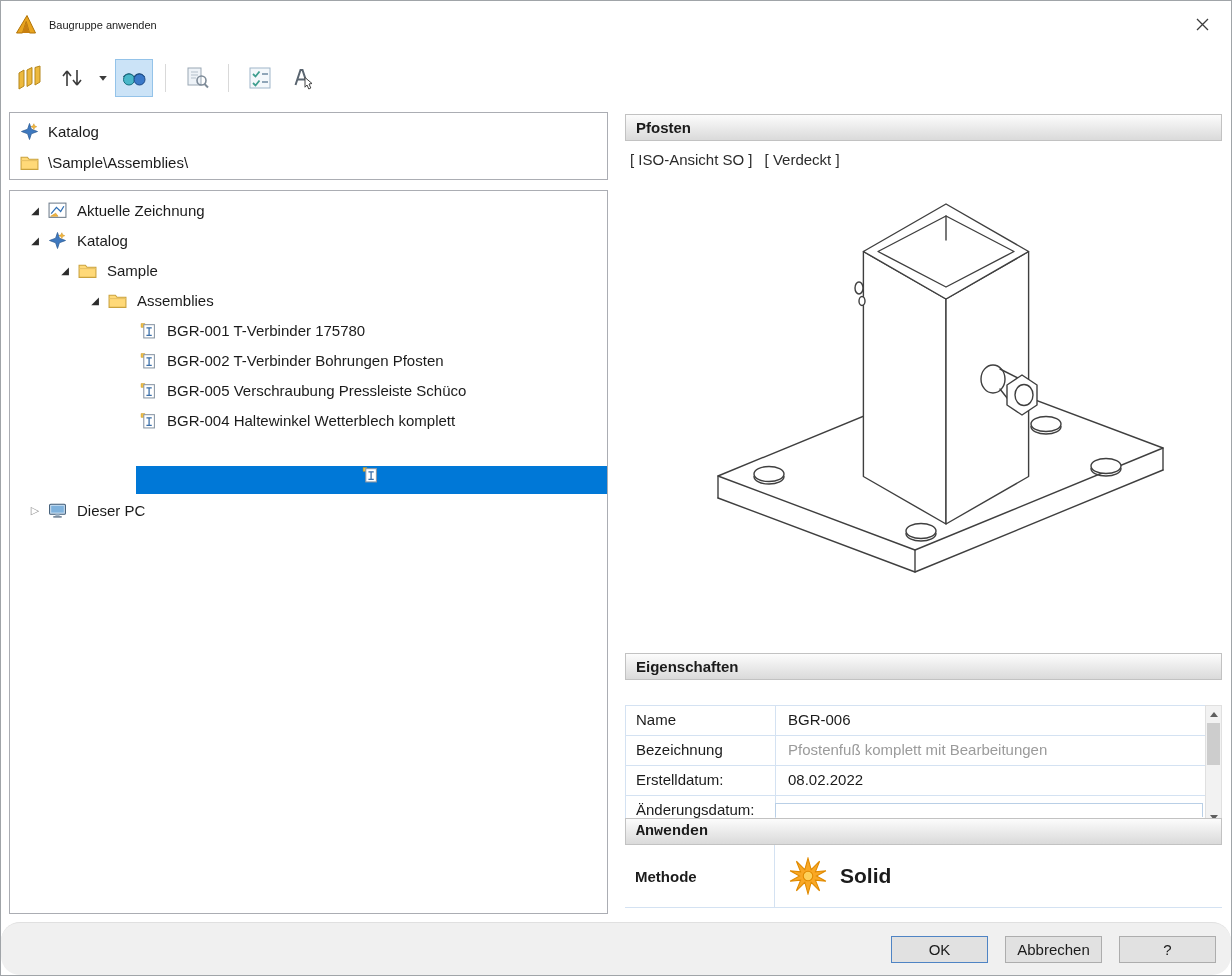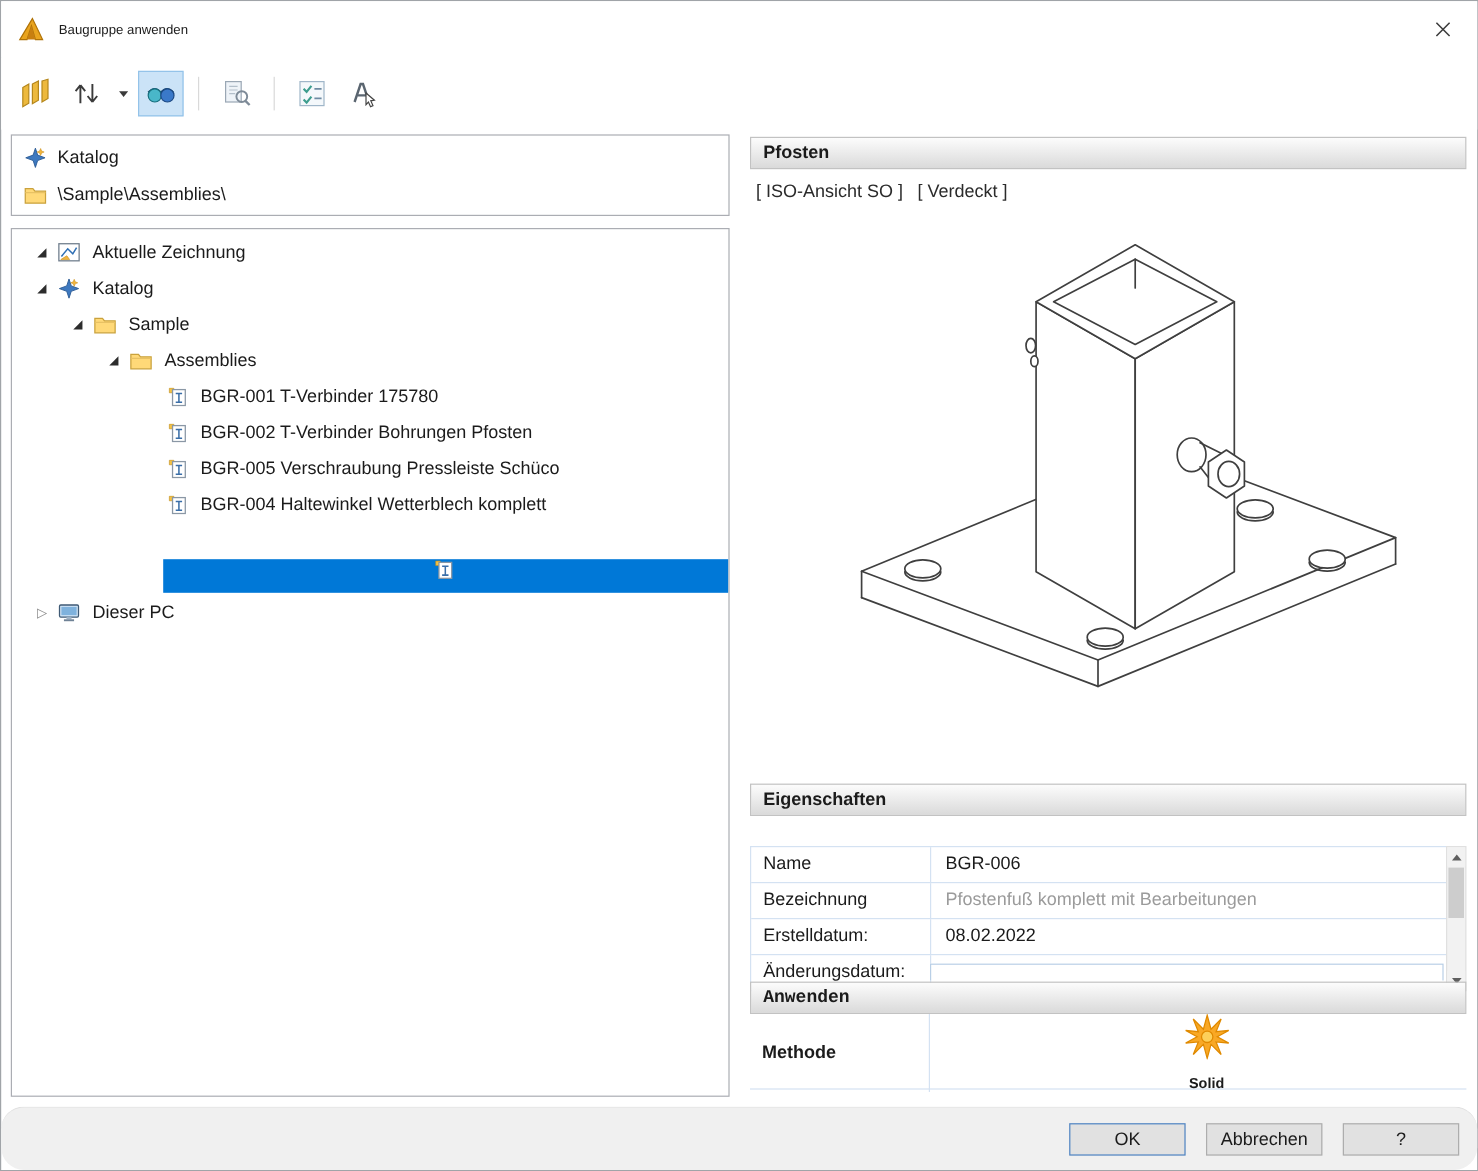--- a/index.html
+++ b/index.html
@@ -84,21 +84,21 @@
 
   .partialrow { position:absolute; left:625px; top:802px; width:597px; height:15px;
                 overflow:hidden; display:grid; grid-template-columns:150px 1fr 19px; }
   .pcell { height:24px; margin-top:1px; background:#fff; border:1px solid #b9cfe6; }
 
   .methoderow { position:absolute; left:625px; top:845px; width:597px; height:63px;
                 display:grid; grid-template-columns:150px 1fr;
                 border-bottom:1px solid #d4e2f2;font-weight:bold; }
   .mlabel { display:flex; align-items:center; padding-left:10px; font-size:15px;
             color:#1b1b1b; border-right:1px solid #d4e2f2; }
-  .mval { display:flex; align-items:center; gap:13px; padding-left:14px; font-size:12px; color:#1b1b1b;flex-direction:column; }
+  .mval { display:flex; align-items:center; gap:13px; padding-left:14px; font-size:21px; color:#1b1b1b; }
   .mval .burst { width:38px; height:38px; display:flex; }
 
   
   .footer { position:absolute; left:1px; right:1px; bottom:1px; height:53px;
             background:#f0f0f0; border-top:1px solid #e0e0e0;
             display:flex; align-items:center; justify-content:flex-end; gap:17px; padding-right:15px;border-radius:19px; }
   .fbtn { width:97px; height:27px; font-family:"Liberation Sans", sans-serif; font-size:15px;
           color:#1b1b1b; background:#e1e1e1; border:1px solid #adadad; }
   .fbtn.default { border:1px solid #4f84c4; }
 </style>

